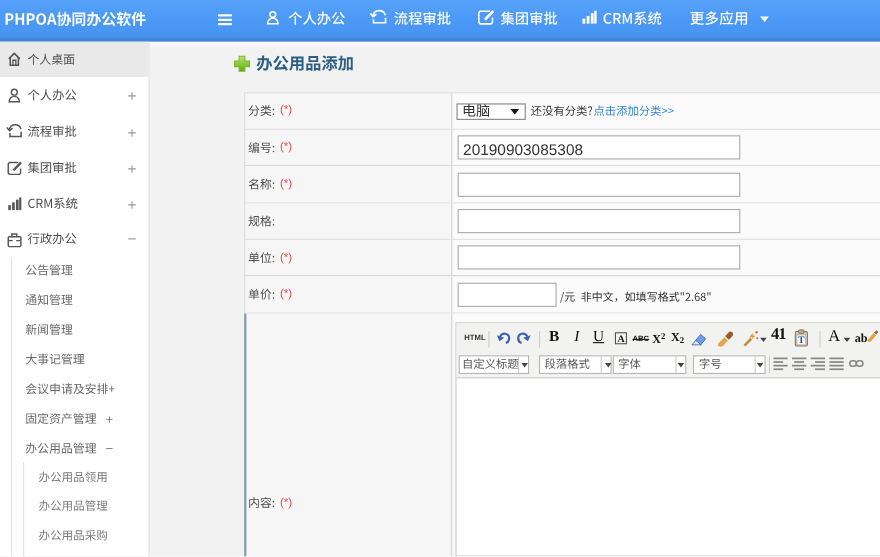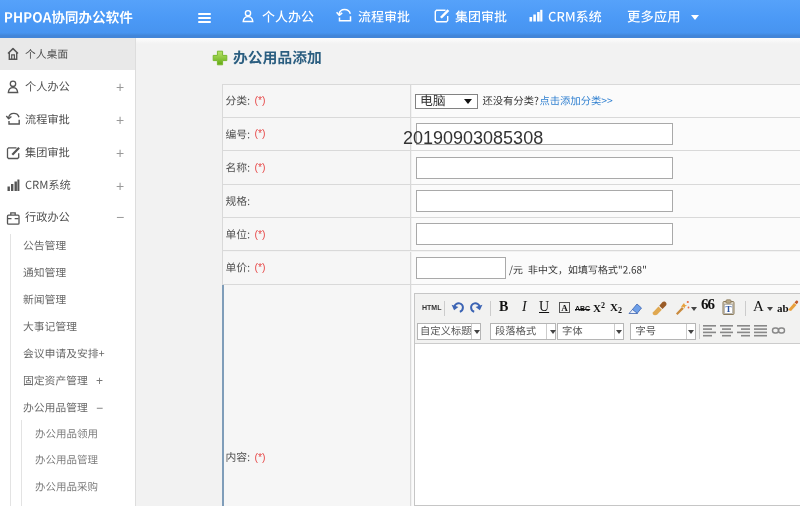--- a/index.html
+++ b/index.html
@@ -138,21 +138,21 @@
         <div class="lbl"></div>
         <div class="val"></div>
       </div>
 </div>
 <div id="tealline"></div>
 
 <div class="abs" style="left:415px;top:93.5px;width:63px;height:15.5px;background:#fff;border:1px solid #828282"></div>
 <div class="abs" style="left:464px;top:99px;width:0;height:0;border-left:4px solid transparent;border-right:4px solid transparent;border-top:5px solid #111"></div>
 
 <div class="inp" style="left:415.5px;top:123.2px;width:257px"></div>
-<span class="abs" style="left:403px;top:127.5px;font-size:18px;color:#333">20190903085308</span>
+<span class="abs" style="left:421px;top:127.5px;font-size:14px;color:#333">20190903085308</span>
 <div class="inp" style="left:415.5px;top:156.6px;width:257px"></div>
 <div class="inp" style="left:415.5px;top:190px;width:257px"></div>
 <div class="inp" style="left:415.5px;top:223.4px;width:257px"></div>
 <div class="inp" style="left:415.5px;top:256.8px;width:90px"></div>
 
 <span class="star" style="top:93px">(*)</span>
 <span class="star" style="top:126.4px">(*)</span>
 <span class="star" style="top:159.8px">(*)</span>
 <span class="star" style="top:226.6px">(*)</span>
 <span class="star" style="top:260px">(*)</span>
@@ -184,21 +184,21 @@
  <path d="M1.8 12.5 L7.5 6.5 L10.8 9.8 L6 14.8 C3.5 15.8 1 14.8 1.8 12.5 Z" fill="#e0a850"></path>
  <path d="M8.3 5.7 L11.5 2 C13.5 0.2 16.8 3.2 15 5.4 L11.5 8.9 Z" fill="#9a5c28"></path>
 </svg>
 <svg class="abs" style="left:259px;top:6px" width="16" height="15" viewBox="0 0 16 15">
  <path d="M2 13.5 L8 7 L9.8 8.8 L3.5 15 Z" fill="#c98a3d"></path>
  <path d="M10 3 l1 2 2 .5 -2 1 -.5 2 -1.3-1.8 -2.2.3 1.3-2Z" fill="#e8a03c"></path>
  <circle cx="13.8" cy="2" r="1.1" fill="#e8683c"></circle>
  <circle cx="14.5" cy="7.5" r="0.9" fill="#e8683c"></circle>
 </svg>
 <div class="dar" style="left:276px;top:13px"></div>
-<div class="abs" style="left:286px;top:2px;font-family:'Liberation Serif',serif;font-size:15px;font-weight:bold;color:#111;letter-spacing:-1px">66</div>
+<div class="abs" style="left:286px;top:2px;font-family:'Liberation Serif',serif;font-size:15px;font-weight:bold;color:#111;letter-spacing:-1px">41</div>
 <svg class="abs" style="left:306px;top:5px" width="16" height="17" viewBox="0 0 16 17">
  <rect x="2" y="2.5" width="11" height="13" rx="1" fill="#d8d0c0" stroke="#8a7a5a"></rect>
  <rect x="5" y="0.8" width="5" height="3.4" rx="1" fill="#b8a888" stroke="#8a7a5a" stroke-width="0.8"></rect>
  <rect x="3.5" y="5.5" width="8" height="9" fill="#fff" stroke="#999" stroke-width="0.6"></rect>
  <text x="7.5" y="13" font-size="9" font-weight="bold" fill="#2a52a0" text-anchor="middle" font-family="Liberation Serif">T</text>
 </svg>
 <div class="abs" style="left:330px;top:7px;width:1px;height:15px;background:#ccc"></div>
 <div class="abs" style="left:338px;top:4px;font-family:'Liberation Serif',serif;font-size:15px;color:#111">A</div>
 <div class="dar" style="left:352px;top:13px"></div>
 <div class="abs" style="left:362px;top:8px;font-family:'Liberation Serif',serif;font-size:11px;font-weight:bold;color:#111">ab</div>

